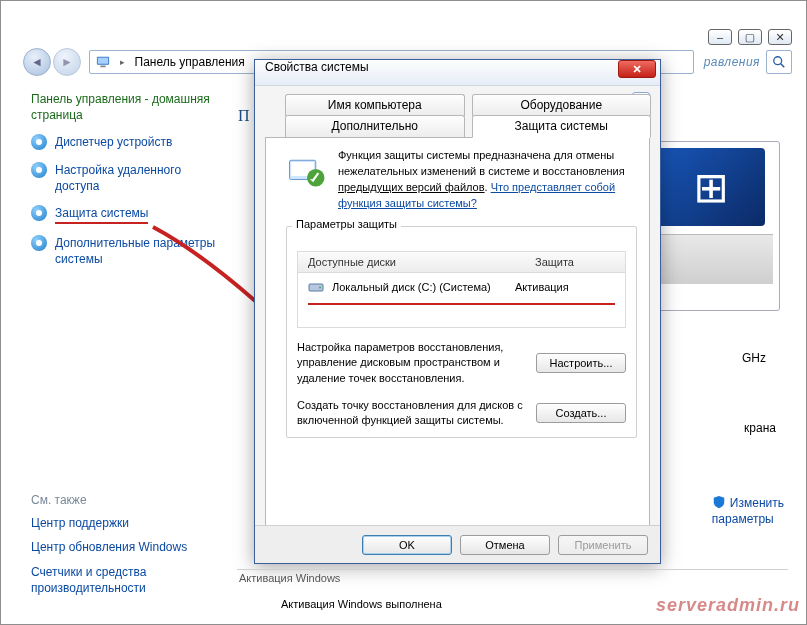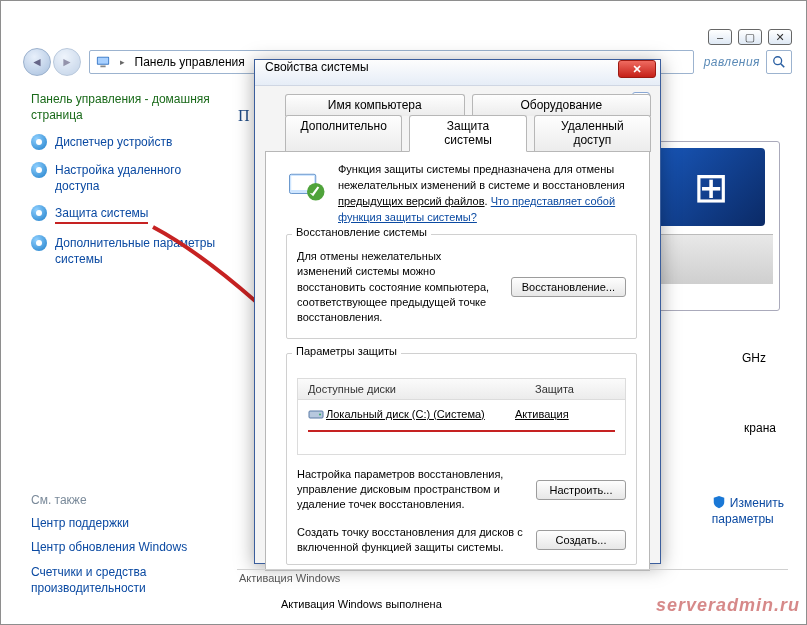--- a/index.html
+++ b/index.html
@@ -68,21 +68,21 @@
   .grp .ginner { border:1px solid #d0d0d0; border-radius:2px; padding:14px 10px 12px 10px;}
   .grp .row { display:flex; gap:12px; align-items:center; }
   .grp .desc { font-size:11px; color:#000; line-height:1.4; flex:1;}
   .btn { border:1px solid #9c9c9c; background:linear-gradient(#fefefe,#e7e7e7); padding:3px 10px; border-radius:3px; min-width:90px; text-align:center; cursor:pointer; font-size:11px; white-space:nowrap;}
   
   .dtable { border:1px solid #dcdcdc; margin-top:10px; position:relative;}
   .dtable .dhdr { display:flex; background:linear-gradient(#fbfbfb,#ececec); border-bottom:1px solid #dcdcdc;align-items:flex-end;}
   .dtable .dhdr span { padding:4px 10px; font-size:11px; color:#333;}
   .dc1 { flex:1; }
   .dc2 { width:100px; }
-  .dtable .drow { display:flex; padding:6px 10px; font-size:11px; align-items:center; gap:2px;text-decoration:underline;}
+  .dtable .drow { display:flex; padding:6px 10px; font-size:11px; align-items:center; gap:8px;}
   .dicon { width:16px; height:16px; }
   .red-under { height:2px; background:#c62222; margin:2px 10px 6px 10px;}
   
   .dlg-footer { position:absolute; left:0; right:0; bottom:0; height:38px; background:#eee; border-top:1px solid #d0d0d0; display:flex; align-items:center; justify-content:flex-end; gap:8px; padding:0 12px;}
   .btn.primary { border:1px solid #3c7fb1; box-shadow:inset 0 0 0 1px #a7d0ef; }
   .btn.disabled { color:#9a9a9a; background:linear-gradient(#f6f6f6,#ececec);}
   
   
   .act { position:absolute; bottom:40px; left:238px; font-size:11px; color:#555;}
   .act2 { position:absolute; bottom:14px; left:280px; font-size:11px; color:#000;}
@@ -185,44 +185,34 @@
     </div>
     <div class="help">?</div>
     <div class="tabs">
       <div class="tabrow r1">
         <div class="tab">Имя компьютера</div>
         <div class="tab">Оборудование</div>
       </div>
       <div class="tabrow r2">
         <div class="tab">Дополнительно</div>
         <div class="tab active">Защита системы</div>
-        <div class="tab">Удаленный доступ</div>
       </div>
       <div class="tabpage">
         <div class="intro">
           <svg class="ic" viewBox="0 0 48 48">
             <rect x="4" y="14" width="30" height="22" rx="2" fill="#cfe6ff" stroke="#5a8cc6"></rect>
             <rect x="6" y="16" width="26" height="16" fill="#fff"></rect>
             <circle cx="34" cy="34" r="10" fill="#4fa33b"></circle>
             <path d="M30 36 l6 -8 l2 1 l-7 10 l-4 -4 z" fill="#fff"></path>
           </svg>
           <div class="txt">
             <span>Функция защиты системы предназначена для отмены нежелательных изменений в системе и восстановления </span><span class="ul-blue">предыдущих версий файлов</span><span>. </span><a>Что представляет собой функция защиты системы?</a>
           </div>
         </div>
 
-        <div class="grp">
-          <span class="glabel">Восстановление системы</span>
-          <div class="ginner">
-            <div class="row">
-              <div class="desc">Для отмены нежелательных изменений системы можно восстановить состояние компьютера, соответствующее предыдущей точке восстановления.</div>
-              <div class="btn">Восстановление...</div>
-            </div>
-          </div>
-        </div>
 
         <div class="grp" style="margin-top:14px;">
           <span class="glabel">Параметры защиты</span>
           <div class="ginner" style="padding-bottom:8px;">
             <div class="dtable">
               <div class="dhdr">
                 <span class="dc1">Доступные диски</span>
                 <span class="dc2">Защита</span>
               </div>
               <div class="drow">
@@ -241,19 +231,24 @@
               <div class="btn">Настроить...</div>
             </div>
             <div class="row" style="margin-top:12px;">
               <div class="desc">Создать точку восстановления для дисков с включенной функцией защиты системы.</div>
               <div class="btn">Создать...</div>
             </div>
           </div>
         </div>
       </div>
     </div>
+    <div class="dlg-footer">
+      <div class="btn primary">OK</div>
+      <div class="btn">Отмена</div>
+      <div class="btn disabled">Применить</div>
+    </div>
   </div>
 
   <div class="hrb"></div>
   <div class="act">Активация Windows</div>
   <div class="act2">Активация Windows выполнена</div>
   <div class="wm">serveradmin.ru</div>
 </div>
 
 </body></html>

